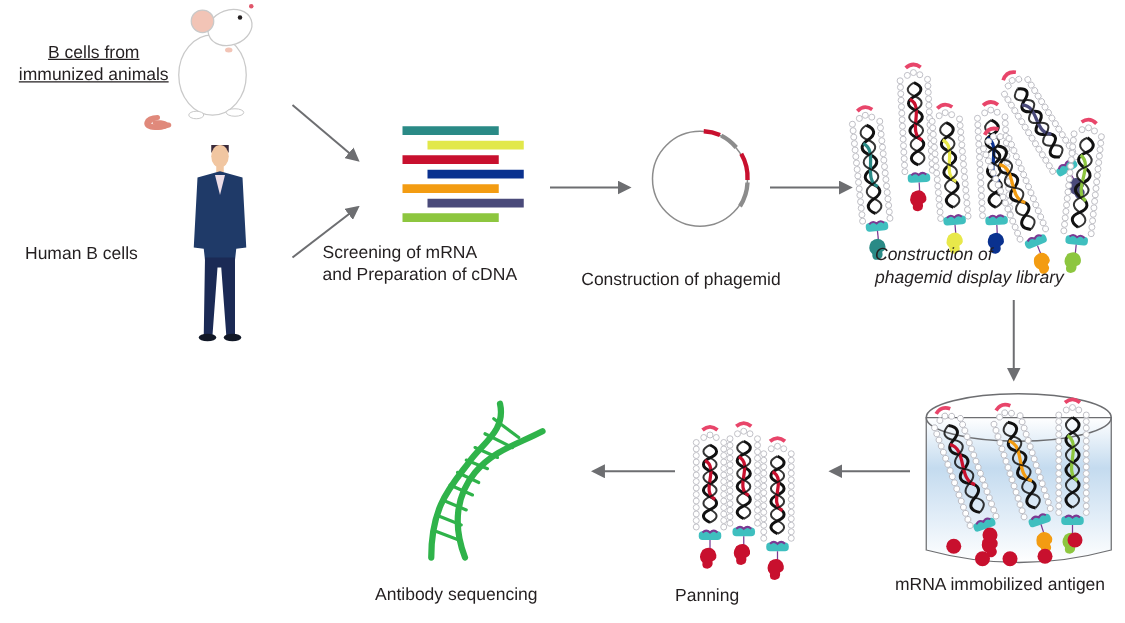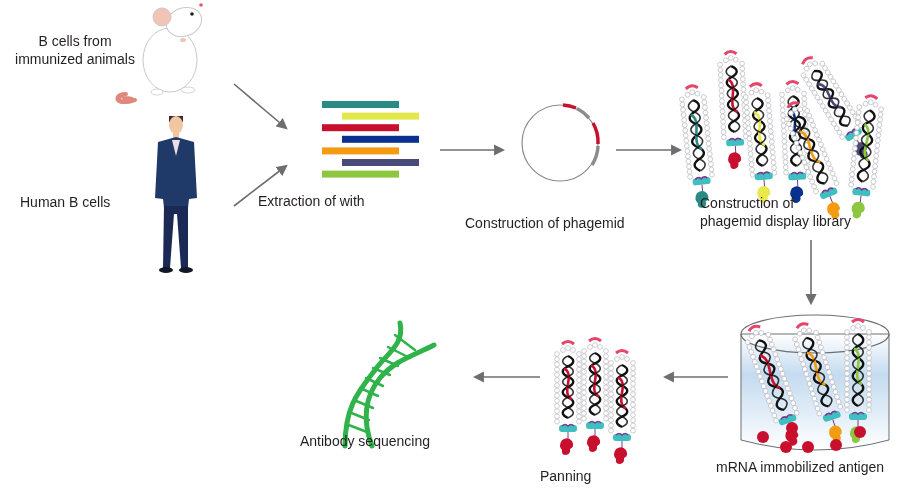--- a/index.html
+++ b/index.html
@@ -32,21 +32,21 @@
   <path d="M122,95 C115,100 120,104 135,100" fill="none" stroke="#e0897b" stroke-width="4" stroke-linecap="round"></path>
   <ellipse cx="170" cy="60" rx="27" ry="32" fill="#ffffff" stroke="#c9c9c9" stroke-width="1"></ellipse>
   <ellipse cx="184" cy="22" rx="18" ry="14" fill="#ffffff" stroke="#c9c9c9" stroke-width="1" transform="rotate(-20 184 22)"></ellipse>
   <ellipse cx="162" cy="17" rx="9" ry="9" fill="#f2c4b6" stroke="#c9c9c9" stroke-width="1"></ellipse>
   <circle cx="192" cy="14" r="1.8" fill="#231f20"></circle>
   <circle cx="201" cy="5" r="1.8" fill="#e0566a"></circle>
   <ellipse cx="183" cy="40" rx="3" ry="2" fill="#f2c4b6"></ellipse>
   <ellipse cx="157" cy="92" rx="6" ry="3" fill="#ffffff" stroke="#c9c9c9" stroke-width="0.8"></ellipse>
   <ellipse cx="188" cy="90" rx="7" ry="3" fill="#ffffff" stroke="#c9c9c9" stroke-width="0.8"></ellipse>
 </svg>
-<div class="label" style="left:10px; top:32px; width:130px; text-align:center;">
+<div class="label" style="left:10px; top:32px; width:130px; text-align:center;text-decoration:underline;">
   <span class="line">B cells from</span>
   <span class="line">immunized animals</span>
 </div>
 
 <svg class="abs" width="900" height="498">
   <rect x="169" y="116" width="14" height="6" fill="#3a2a3a"></rect>
   <ellipse cx="176" cy="125" rx="7" ry="9" fill="#f1c6a1"></ellipse>
   <rect x="173" y="133" width="6" height="6" fill="#f1c6a1"></rect>
   <path d="M158,142 L176,137 L194,142 L197,198 L189,199 L188,208 L164,208 L163,199 L155,198 Z" fill="#1f3a68"></path>
   <path d="M172,140 L176,156 L180,140 Z" fill="#ecdde6"></path>
@@ -61,21 +61,22 @@
 <svg class="abs" width="900" height="498" id="cdna-svg">
     <rect x="322" y="101" width="77" height="7" fill="#2a8a86"></rect>
     <rect x="342" y="112.6" width="77" height="7" fill="#e2e84a"></rect>
     <rect x="322" y="124.2" width="77" height="7" fill="#c8102e"></rect>
     <rect x="342" y="135.8" width="77" height="7" fill="#0a318f"></rect>
     <rect x="322" y="147.4" width="77" height="7" fill="#f39c12"></rect>
     <rect x="342" y="159" width="77" height="7" fill="#4a4a7a"></rect>
     <rect x="322" y="170.6" width="77" height="7" fill="#8dc63f"></rect>
   </svg>
 <div class="label" style="left:258px; top:192px; width:200px;">
-  <span class="line">Extraction of with</span>
+  <span class="line">Screening of mRNA</span>
+  <span class="line">and Preparation of cDNA</span>
 </div>
 
 <svg class="abs" width="900" height="498">
   <circle cx="560" cy="143" r="38" fill="none" stroke="#8c8c8c" stroke-width="1.2"></circle>
   <path d="M 563 105 A 38 38 0 0 1 576 108" fill="none" stroke="#c8102e" stroke-width="3.5"></path>
   <path d="M 577 108.5 A 38 38 0 0 1 589 118" fill="none" stroke="#8c8c8c" stroke-width="3.5"></path>
   <path d="M 593 123 A 38 38 0 0 1 598 144" fill="none" stroke="#c8102e" stroke-width="3.5"></path>
   <path d="M 598 146 A 38 38 0 0 1 592 165" fill="none" stroke="#8c8c8c" stroke-width="3.5"></path>
 </svg>
 <div class="label" style="left:465px; top:190px; width:190px;margin-top:24px;">
@@ -388,21 +389,21 @@
       <path d="M860,98 q6,-5 12,0" stroke="#e8456a" stroke-width="3" fill="none"></path>
       <path d="M866,110 C873,113.6 873,118.4 866,122 C859,125.6 859,130.4 866,134 C873,137.6 873,142.4 866,146 C859,149.6 859,154.4 866,158 C873,161.6 873,166.4 866,170 C859,173.6 859,178.4 866,182" stroke="#111" stroke-width="2.4" fill="none"></path>
       <path d="M862,124.4 C874,131.6 858,153.20000000000002 870,160.4" stroke="#8dc63f" stroke-width="2.6" fill="none"></path>
       <path d="M866,110 C859,113.6 859,118.4 866,122 C873,125.6 873,130.4 866,134 C859,137.6 859,142.4 866,146 C873,149.6 873,154.4 866,158 C859,161.6 859,166.4 866,170 C873,173.6 873,178.4 866,182" stroke="#111" stroke-width="1.6" fill="none" opacity="0.85"></path>
       <rect x="857" y="189" width="18" height="7" rx="3" fill="#3fbfbf"></rect>
       <path d="M860,190 q3,-3 6,0 q3,-3 6,0" stroke="#7b3a93" stroke-width="1.6" fill="none"></path>
       <line x1="866" y1="196" x2="866" y2="204" stroke="#7b3a93" stroke-width="1"></line>
       <path d="M860,204 q6,-4 10,1 q3,6 -2,8 q1,5 -4,6 q-5,0 -4,-5 q-4,-4 0,-10 z" fill="#8dc63f"></path>
     </g>
   </svg>
-<div class="label" style="left:700px; top:194px; width:200px;">
+<div class="label" style="left:700px; top:194px; width:200px;font-style:italic;">
   <span class="line">Construction of</span>
   <span class="line">phagemid display library</span>
 </div>
 
 <svg class="abs" width="900" height="498" id="screen-svg">
   <defs>
     <linearGradient id="wellGrad" x1="0" y1="0" x2="0" y2="1">
       <stop offset="0" stop-color="#ffffff"></stop>
       <stop offset="0.35" stop-color="#c4dbef"></stop>
       <stop offset="0.7" stop-color="#e3eef8"></stop>
@@ -696,15 +697,15 @@
     <line x1="388" y1="347" x2="410" y2="358" stroke-width="2.5"></line>
     <line x1="380" y1="358" x2="398" y2="366" stroke-width="2.5"></line>
     <line x1="373" y1="368" x2="390" y2="375" stroke-width="2.5"></line>
     <line x1="366" y1="378" x2="383" y2="386" stroke-width="2.5"></line>
     <line x1="360" y1="388" x2="378" y2="396" stroke-width="2.5"></line>
     <line x1="354" y1="400" x2="373" y2="408" stroke-width="2.5"></line>
     <line x1="349" y1="412" x2="369" y2="420" stroke-width="2.5"></line>
     <line x1="346" y1="424" x2="367" y2="432" stroke-width="2.5"></line>
   </g>
 </svg>
-<div class="label" style="left:300px; top:432px; width:160px;">
+<div class="label" style="left:300px; top:466px; width:160px;">
   <span class="line">Antibody sequencing</span>
 </div>
 
 </body></html>

